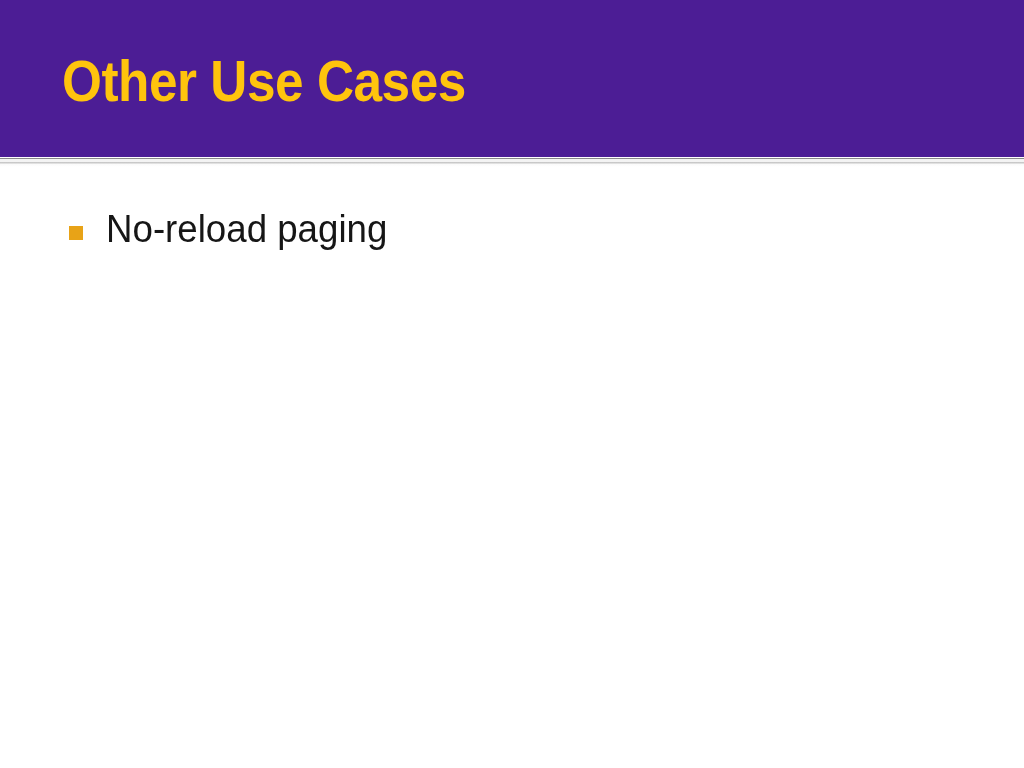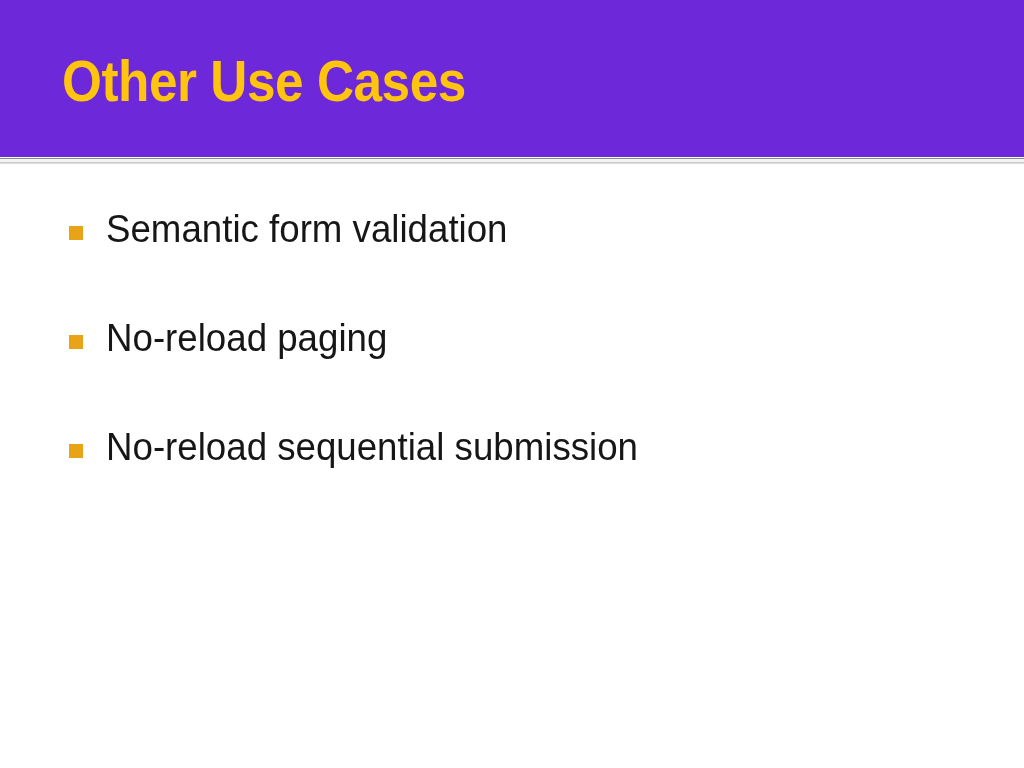--- a/index.html
+++ b/index.html
@@ -23,21 +23,21 @@
     overflow: hidden;
   }
 
   
   .title-band {
     position: absolute;
     left: 0;
     top: 0;
     width: 1024px;
     height: 157px;
-    background: #6d28d9;
+    background: #4c1d95;
   }
 
   .slide-title {
     position: absolute;
     left: 62px;
     top: 48px;
     margin: 0;
     font-family: "Liberation Sans", sans-serif;
     font-size: 57px;
     line-height: 66px;
@@ -126,32 +126,24 @@
     <h1 class="slide-title">Other Use Cases</h1>
   </div>
 
   <div class="divider divider-thick"></div>
   <div class="divider divider-gap"></div>
   <div class="divider divider-thin"></div>
   <div class="divider divider-fade"></div>
 
   <ul class="body-list">
 
-    <li class="bullet-row">
-      <span class="bullet-marker"></span>
-      <span class="bullet-text">Semantic form validation</span>
-    </li>
 
 
 
     <li class="bullet-row">
       <span class="bullet-marker"></span>
       <span class="bullet-text">No-reload paging</span>
     </li>
 
-    <li class="bullet-row">
-      <span class="bullet-marker"></span>
-      <span class="bullet-text">No-reload sequential submission</span>
-    </li>
 
   </ul>
 
 </div>
 
 </body></html>

